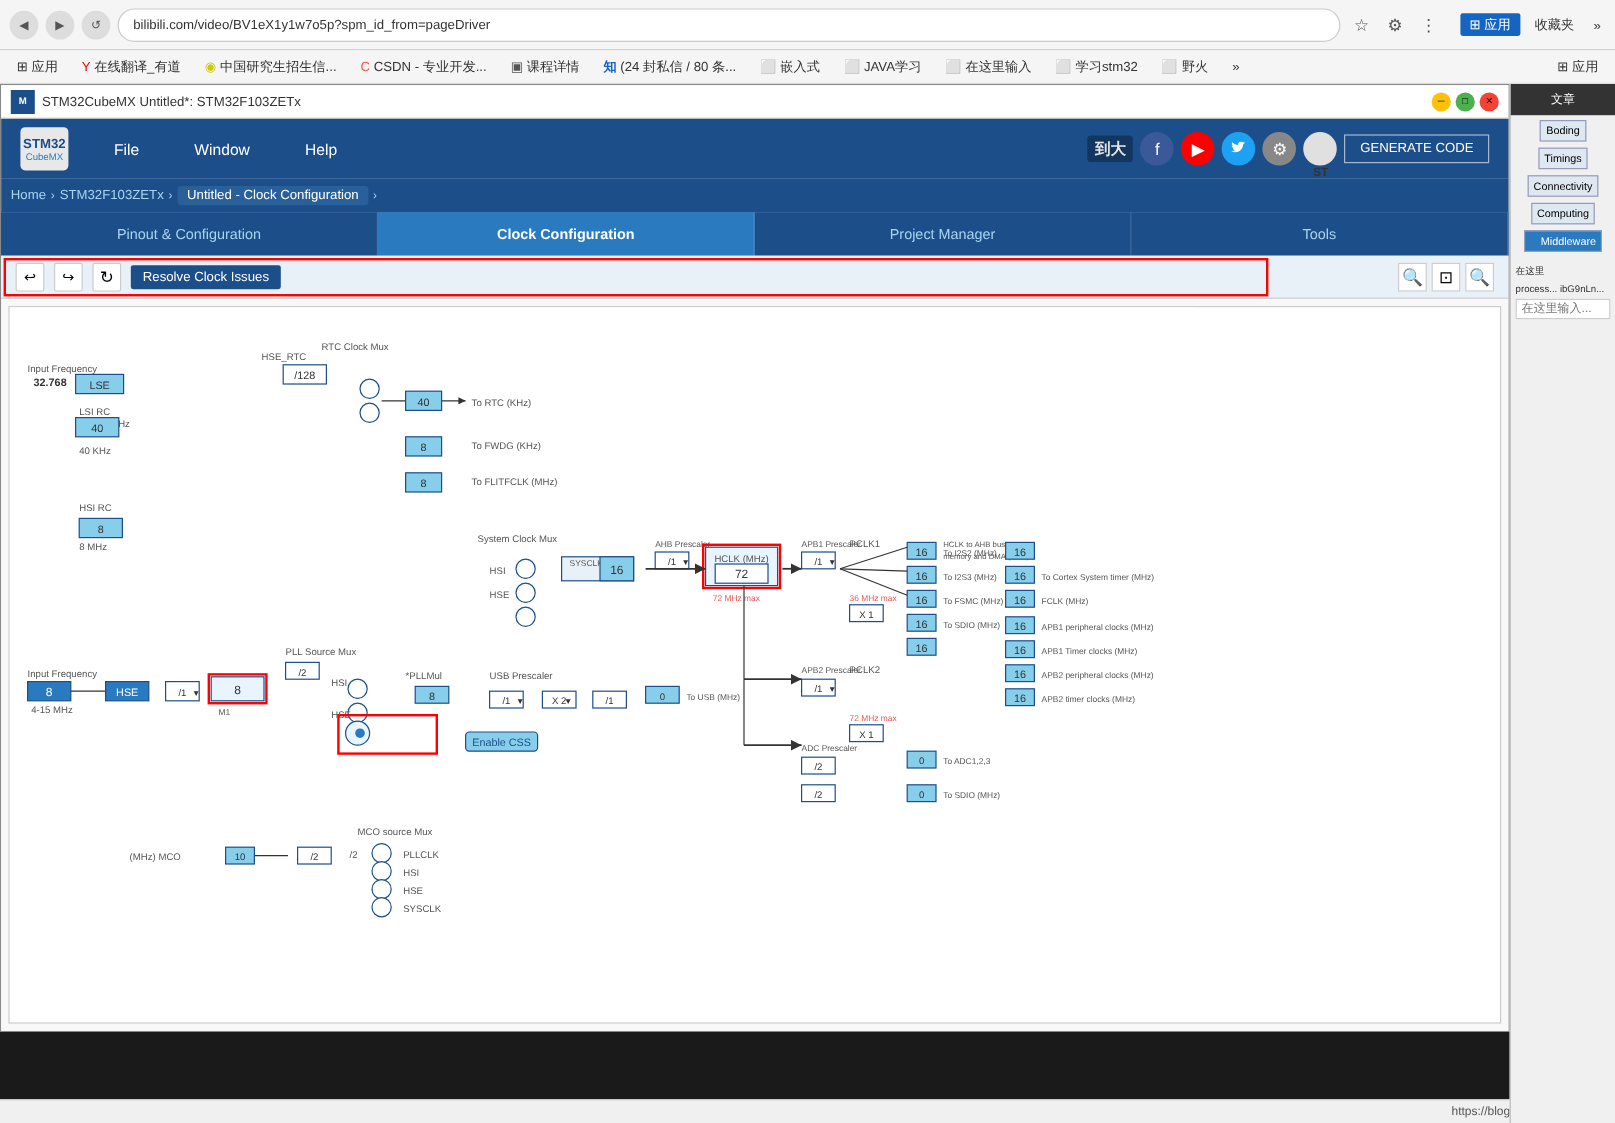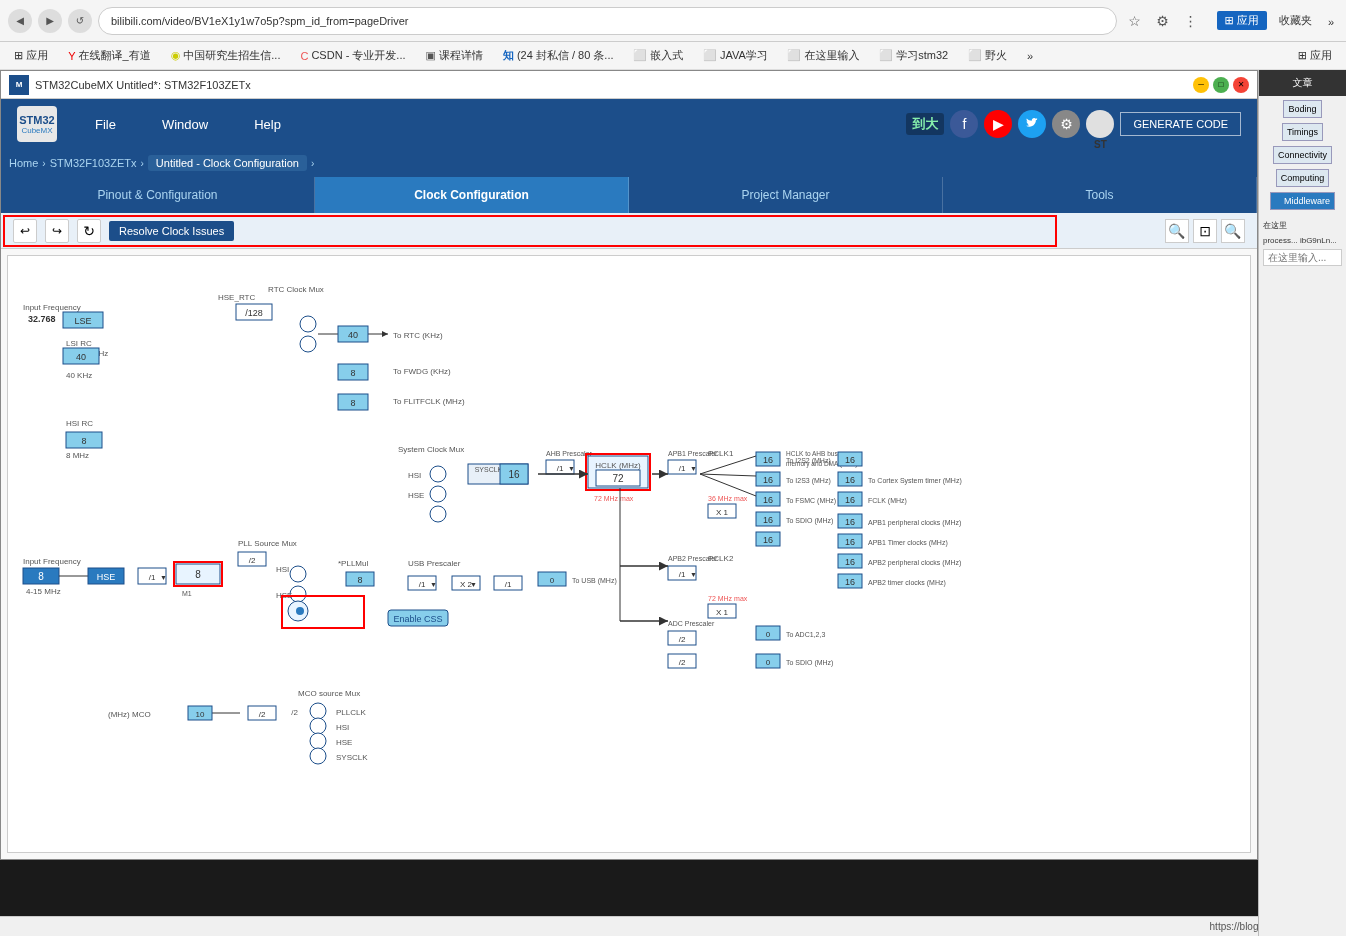--- a/index.html
+++ b/index.html
@@ -164,21 +164,21 @@
           <div style="background:#e8e8e8; border-radius:4px; padding:4px; width:40px; height:36px; display:flex; flex-direction:column; align-items:center; justify-content:center;">
             <span style="color:#1c4e8a; font-weight:bold; font-size:11px;">STM32</span>
             <span style="color:#2a7abf; font-size:8px;">CubeMX</span>
           </div>
         </div>
         <div class="stm32-menu-item">File</div>
         <div class="stm32-menu-item">Window</div>
         <div class="stm32-menu-item">Help</div>
         <div style="margin-left:auto; display:flex; align-items:center; gap:6px;">
 
-          <div style="color:#86efac; font-size:13px; font-weight:bold; background:rgba(0,0,0,0.3); padding:2px 6px; border-radius:3px;text-align:center;">到大</div>
+          <div style="color:#e5e5e5; font-size:13px; font-weight:bold; background:rgba(0,0,0,0.3); padding:2px 6px; border-radius:3px;text-align:center;">到大</div>
           <div class="social-icon icon-fb">
               <span>f</span>
             </div>
           <div class="social-icon icon-yt">
               <span>▶</span>
             </div>
           <div class="social-icon icon-tw" style="background:#1da1f2;">
             <svg width="14" height="12" viewBox="0 0 24 24" fill="white">
                 <path d="M23 3a10.9 10.9 0 01-3.14 1.53A4.48 4.48 0 0022.43.36a9 9 0 01-2.88 1.1A4.52 4.52 0 0016.11 0c-2.5 0-4.52 2.02-4.52 4.52 0 .35.04.7.11 1.03C7.69 5.37 4.07 3.58 1.64.9a4.52 4.52 0 00-.61 2.27c0 1.57.8 2.95 2.01 3.76a4.5 4.5 0 01-2.05-.57v.06c0 2.19 1.56 4.01 3.63 4.43a4.54 4.54 0 01-2.04.08c.57 1.79 2.24 3.09 4.22 3.12A9.06 9.06 0 010 15.54a12.8 12.8 0 006.92 2.03c8.3 0 12.85-6.88 12.85-12.85 0-.2 0-.39-.01-.58A9.17 9.17 0 0023 3z"></path>
               </svg>

